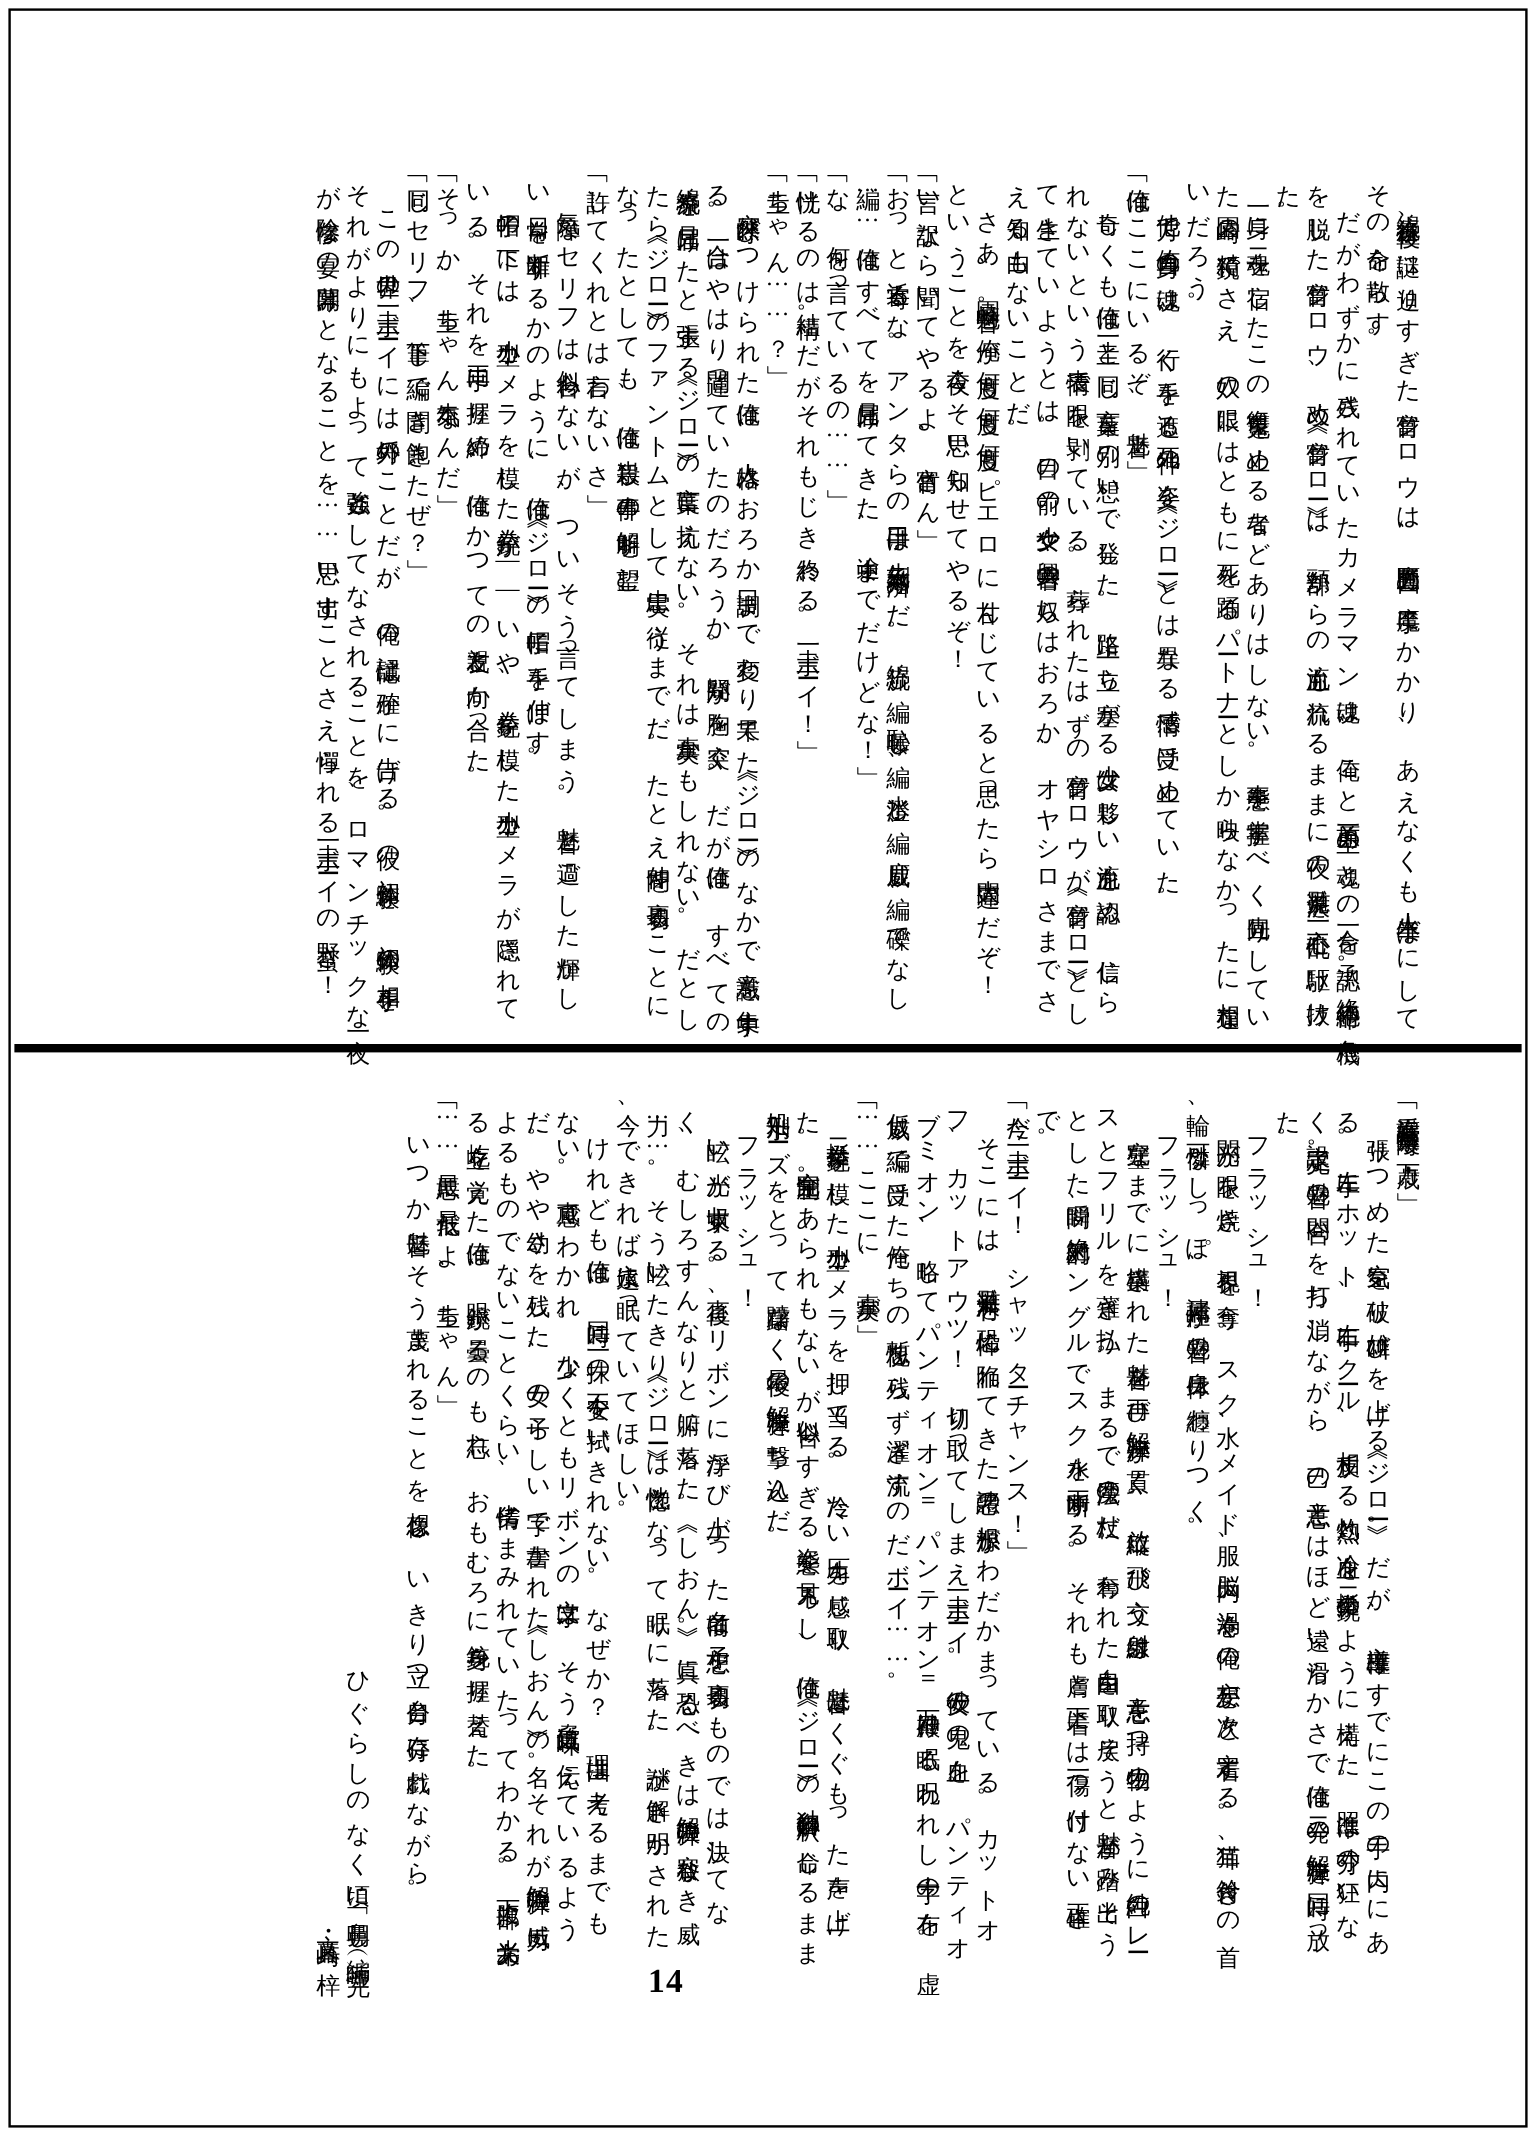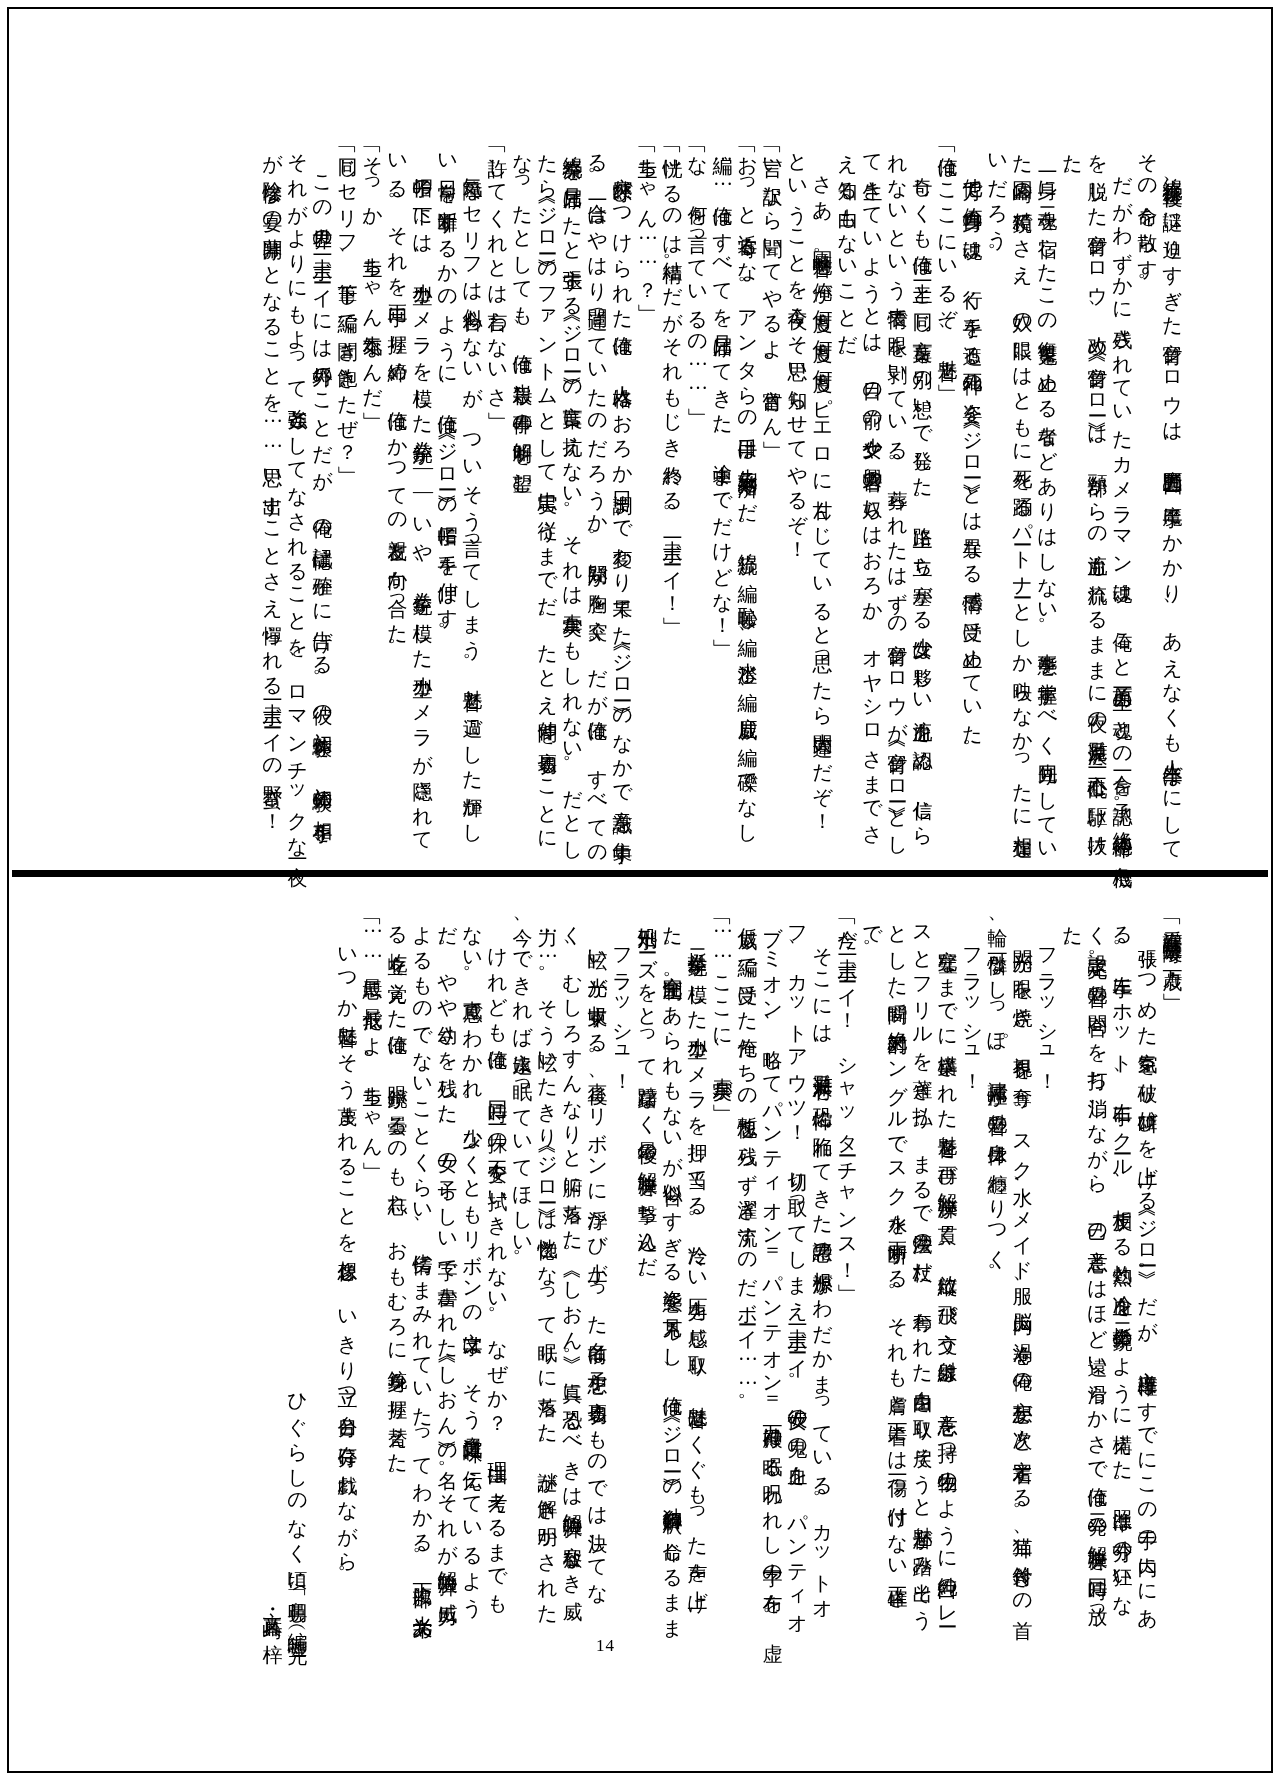--- a/index.html
+++ b/index.html
@@ -42,23 +42,24 @@
     position:absolute;
     left:12px;top:870px;
     width:1256px;height:7px;
     background:#000;
     border:none;margin:0;
   }
   .page-number{
     position:absolute;
     left:495px;top:1636px;
     width:120px;
-    text-align:right;
-    font-size:17px;
+    text-align:center;
+    font-size:28px;
     letter-spacing:1px;
+    font-weight:bold;
   }
 </style>
 </head>
 <body>
 
 <div class="frame"></div>
 
 <section id="top-block" class="vblock">
     <p class="indent">綿流祭直後、謎に迫りすぎた富竹ジロウは、鷹野三四の魔手にかかり、あえなくも人生半ばにしてその命を散らす。</p>
     <p class="indent">だがわずかに残されていたカメラマン魂は、俺こと前原圭一の魂との合一を承認。絶体絶命の危機を脱した富竹ジロウ、改め《富竹ジロー》は、頸部からの流血も流れるままに夜の雛見沢を一心不乱に駆け抜けた。</p>

